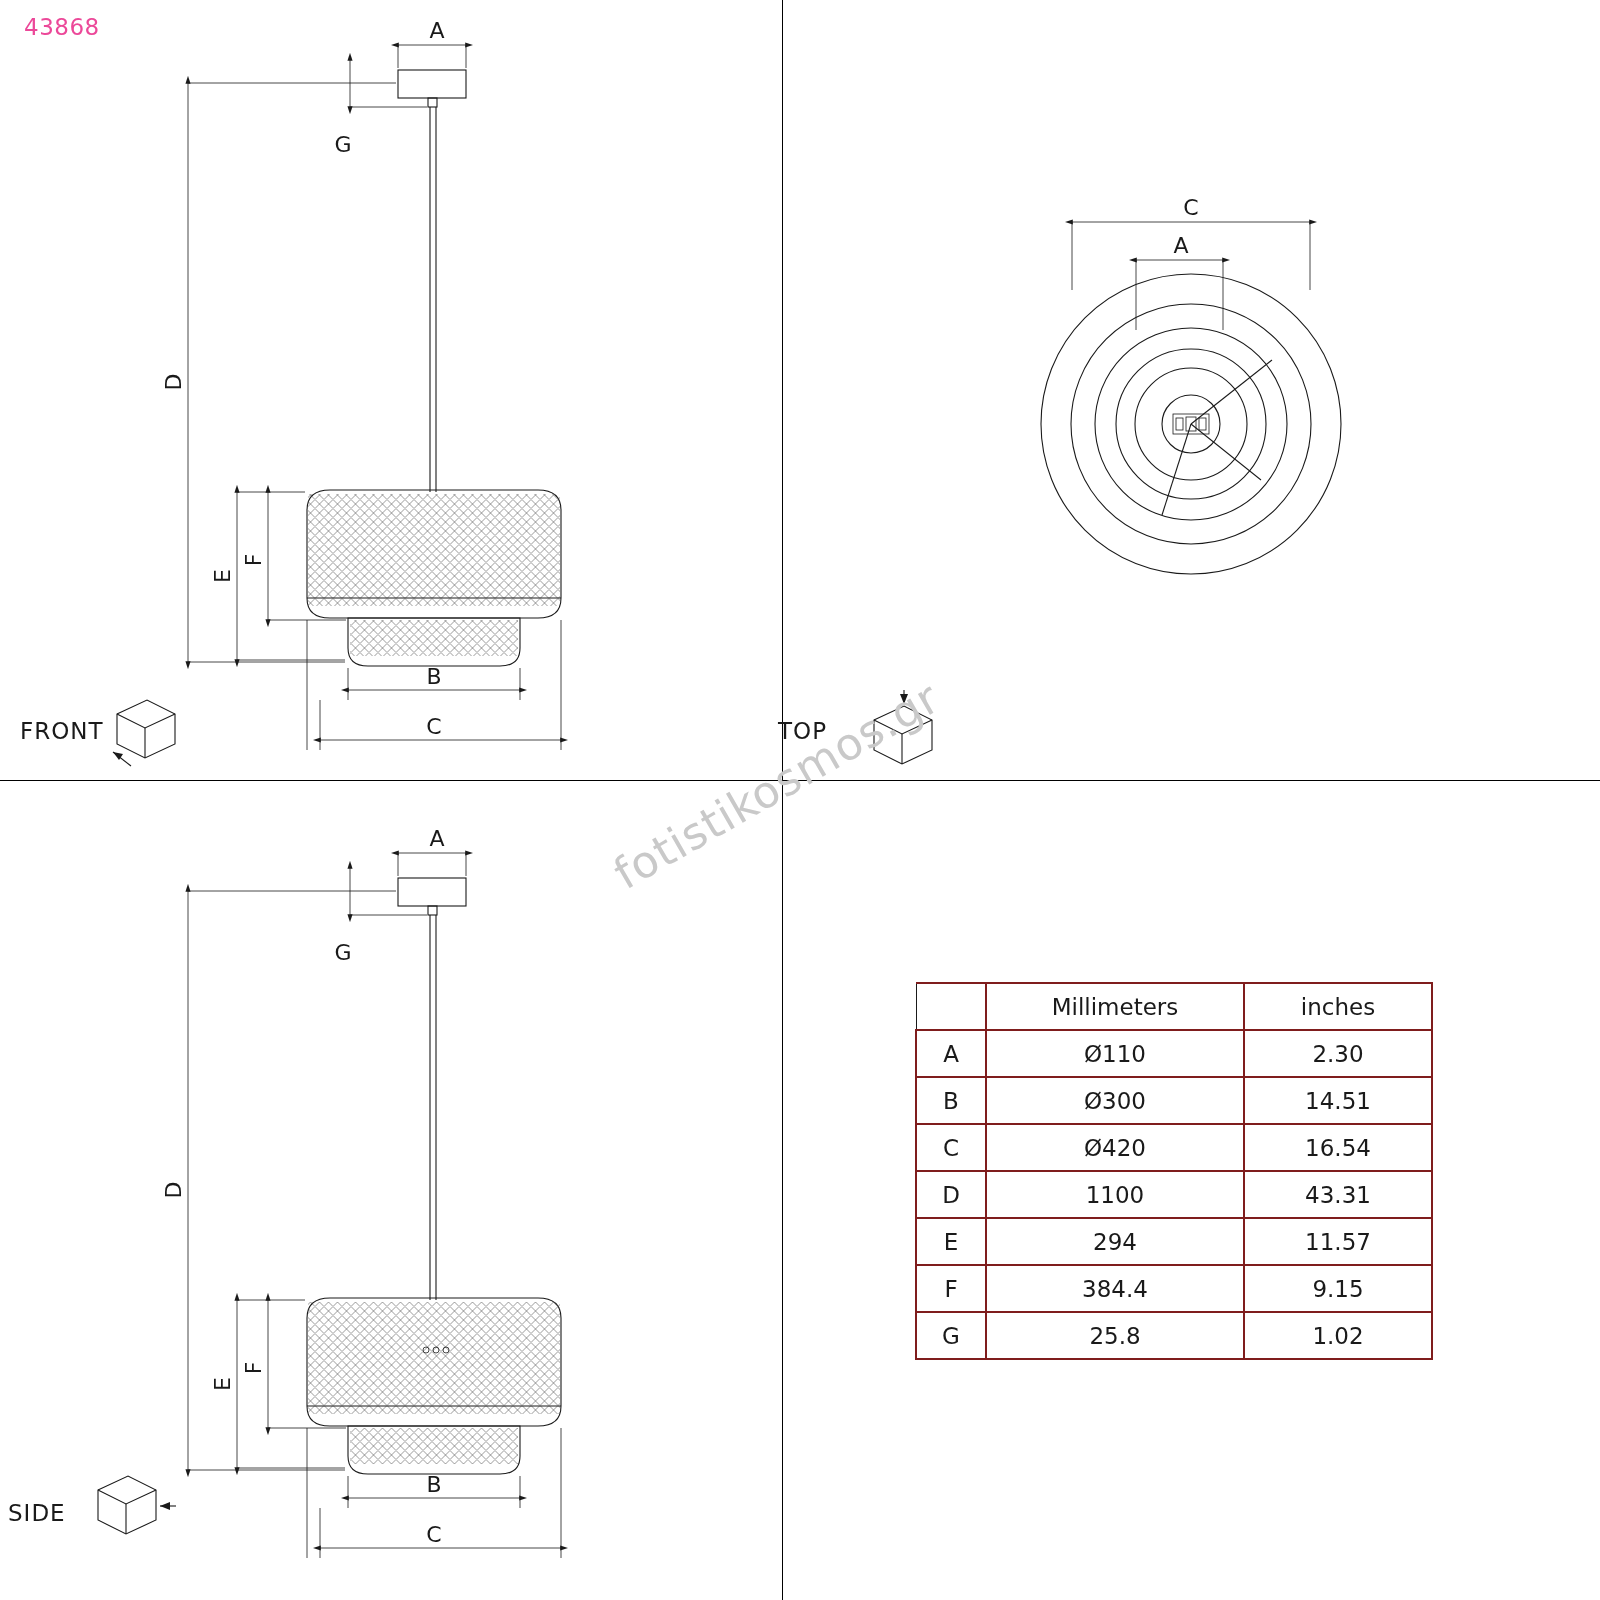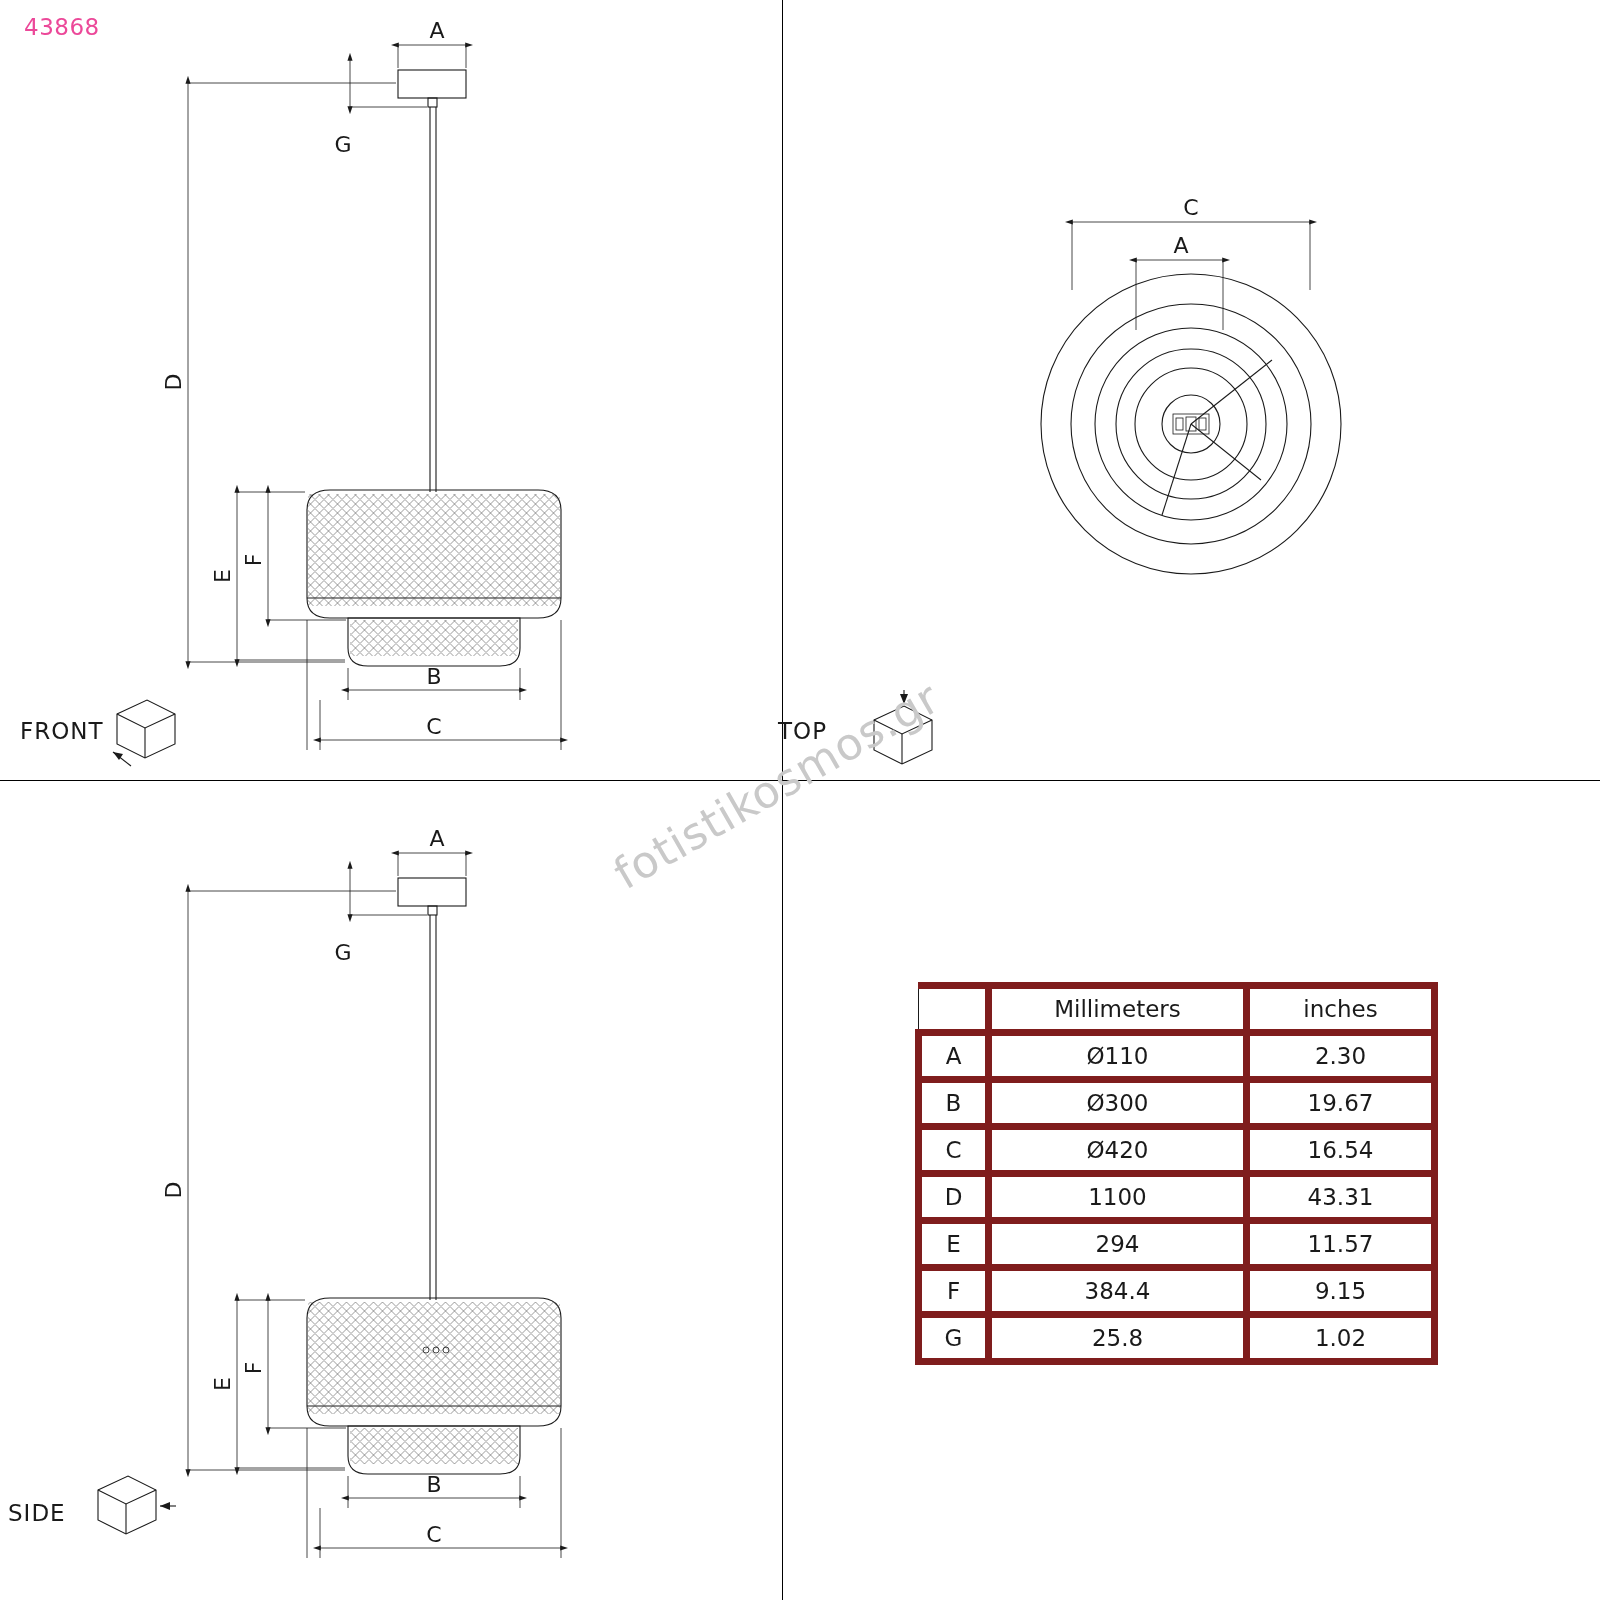--- a/index.html
+++ b/index.html
@@ -88,21 +88,21 @@
   
   .spec-table {
     position: absolute;
     left: 915px;
     top: 982px;
     border-collapse: collapse;
     font-family: "DejaVu Sans", sans-serif;
     font-size: 23px;
   }
   .spec-table td, .spec-table th {
-    border: 7px solid #7f1d1d;
+    border: 2px solid #7f1d1d;
     text-align: center;
     font-weight: normal;
     height: 47px;
     box-sizing: border-box;
   }
   .spec-table .c-key   { width: 70px; }
   .spec-table .c-mm    { width: 258px; }
   .spec-table .c-in    { width: 188px; }
   .spec-table thead td.c-key { border-left: 1px solid #1a1a1a; }
 </style>
@@ -317,21 +317,21 @@
     </thead>
     <tbody>
       <tr>
         <td class="c-key">A</td>
         <td class="c-mm">Ø110</td>
         <td class="c-in">2.30</td>
       </tr>
       <tr>
         <td class="c-key">B</td>
         <td class="c-mm">Ø300</td>
-        <td class="c-in">19.67</td>
+        <td class="c-in">14.51</td>
       </tr>
       <tr>
         <td class="c-key">C</td>
         <td class="c-mm">Ø420</td>
         <td class="c-in">16.54</td>
       </tr>
       <tr>
         <td class="c-key">D</td>
         <td class="c-mm">1100</td>
         <td class="c-in">43.31</td>

